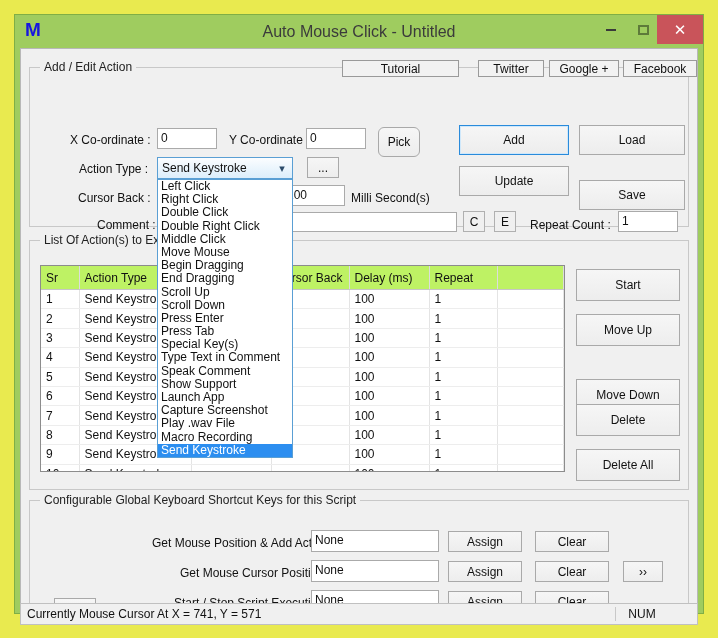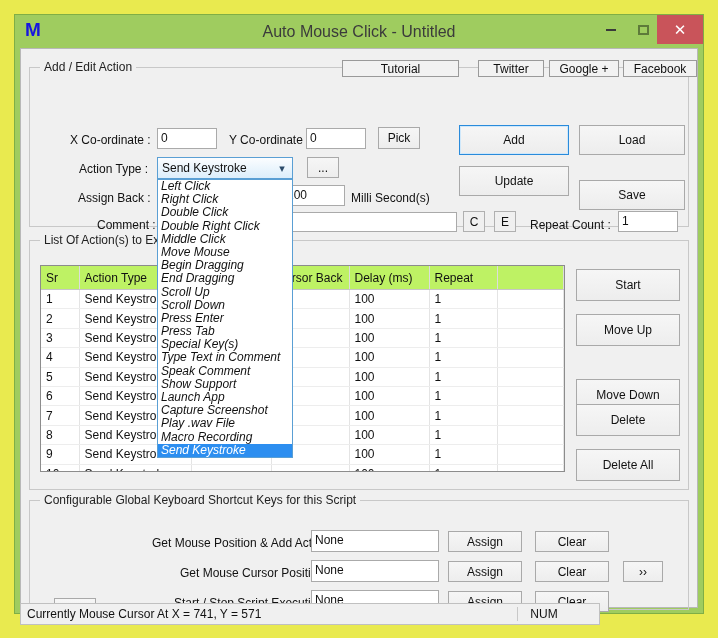--- a/index.html
+++ b/index.html
@@ -90,21 +90,21 @@
     font-family:"Liberation Sans", sans-serif;
   }
   #combo-arrow{
     position:absolute;right:4px;top:4px;width:12px;height:12px;
     color:#2c4c6b;font-size:11px;line-height:12px;text-align:center;
   }
   
   #droplist{
     position:absolute;left:136px;top:130px;width:136px;
     background:#fff;border:1px solid #5a9fd4;box-sizing:border-box;
-    z-index:50;padding:0;font-style:italic;
+    z-index:50;padding:0;
   }
   #droplist .item{
     height:13.2px;line-height:13.2px;font-size:12px;color:#111;
     padding-left:3px;white-space:nowrap;overflow:hidden;
     font-family:"Liberation Sans", sans-serif;
   }
   #droplist .item.sel{background:#2c8ef0;color:#fff;}
 
   
   #tablewrap{
@@ -118,21 +118,21 @@
     font-family:"Liberation Sans", sans-serif;
   }
   table.grid td{
     border-right:1px solid #e4e4e4;border-bottom:1px solid #ededed;
     height:16.4px;color:#111;padding-left:5px;vertical-align:middle;
     font-family:"Liberation Sans", sans-serif;
   }
 
   
   #statusbar{
-    position:absolute;left:5px;top:588px;width:580px;height:22px;
+    position:absolute;left:5px;top:588px;width:678px;height:22px;
     background:#f0f0f0;border:1px solid #c0c0c0;box-sizing:border-box;
     display:flex;align-items:center;font-size:12px;color:#111;
   }
   #status-text{padding-left:6px;flex:1;}
   #status-num{width:52px;border-left:1px solid #c8c8c8;text-align:center;}
   #status-pad{width:28px;border-left:1px solid #c8c8c8;}
 </style>
 </head>
 <body>
 
@@ -158,30 +158,30 @@
 
     <div class="btn social" style="left:313px;top:11px;width:117px;height:17px;margin-left:8px;">Tutorial</div>
     <div class="btn social" style="left:457px;top:11px;width:66px;height:17px;">Twitter</div>
     <div class="btn social" style="left:528px;top:11px;width:70px;height:17px;">Google +</div>
     <div class="btn social" style="left:602px;top:11px;width:74px;height:17px;">Facebook</div>
 
     <span class="lbl" style="left:49px;top:84px;">X Co-ordinate :</span>
     <div class="tf" style="left:136px;top:79px;width:60px;height:21px;">0</div>
     <span class="lbl" style="left:208px;top:84px;">Y Co-ordinate :</span>
     <div class="tf" style="left:285px;top:79px;width:60px;height:21px;">0</div>
-    <div class="btn" style="left:357px;top:78px;width:42px;height:22px;">Pick</div>
+    <div class="btn" style="left:357px;top:78px;width:42px;height:30px;border-radius:6px;">Pick</div>
 
     <span class="lbl" style="left:58px;top:113px;text-align:center;">Action Type :</span>
     <div id="combo">
       <span>Send Keystroke</span>
       <span id="combo-arrow">▾</span>
     </div>
     <div class="btn" style="left:286px;top:108px;width:32px;height:21px;">...</div>
 
-    <span class="lbl" style="left:57px;top:142px;">Assign Back :</span>
+    <span class="lbl" style="left:57px;top:142px;">Cursor Back :</span>
     <div class="tf" style="left:262px;top:136px;width:62px;height:21px;">100</div>
     <span class="lbl" style="left:330px;top:142px;">Milli Second(s)</span>
 
     <span class="lbl" style="left:76px;top:169px;">Comment :</span>
     <div class="tf" style="left:136px;top:163px;width:300px;height:20px;"></div>
     <div class="btn flat" style="left:442px;top:162px;width:22px;height:21px;">C</div>
     <div class="btn flat" style="left:473px;top:162px;width:22px;height:21px;">E</div>
     <span class="lbl" style="left:509px;top:169px;">Repeat Count :</span>
     <div class="tf" style="left:597px;top:162px;width:60px;height:21px;">1</div>
 

